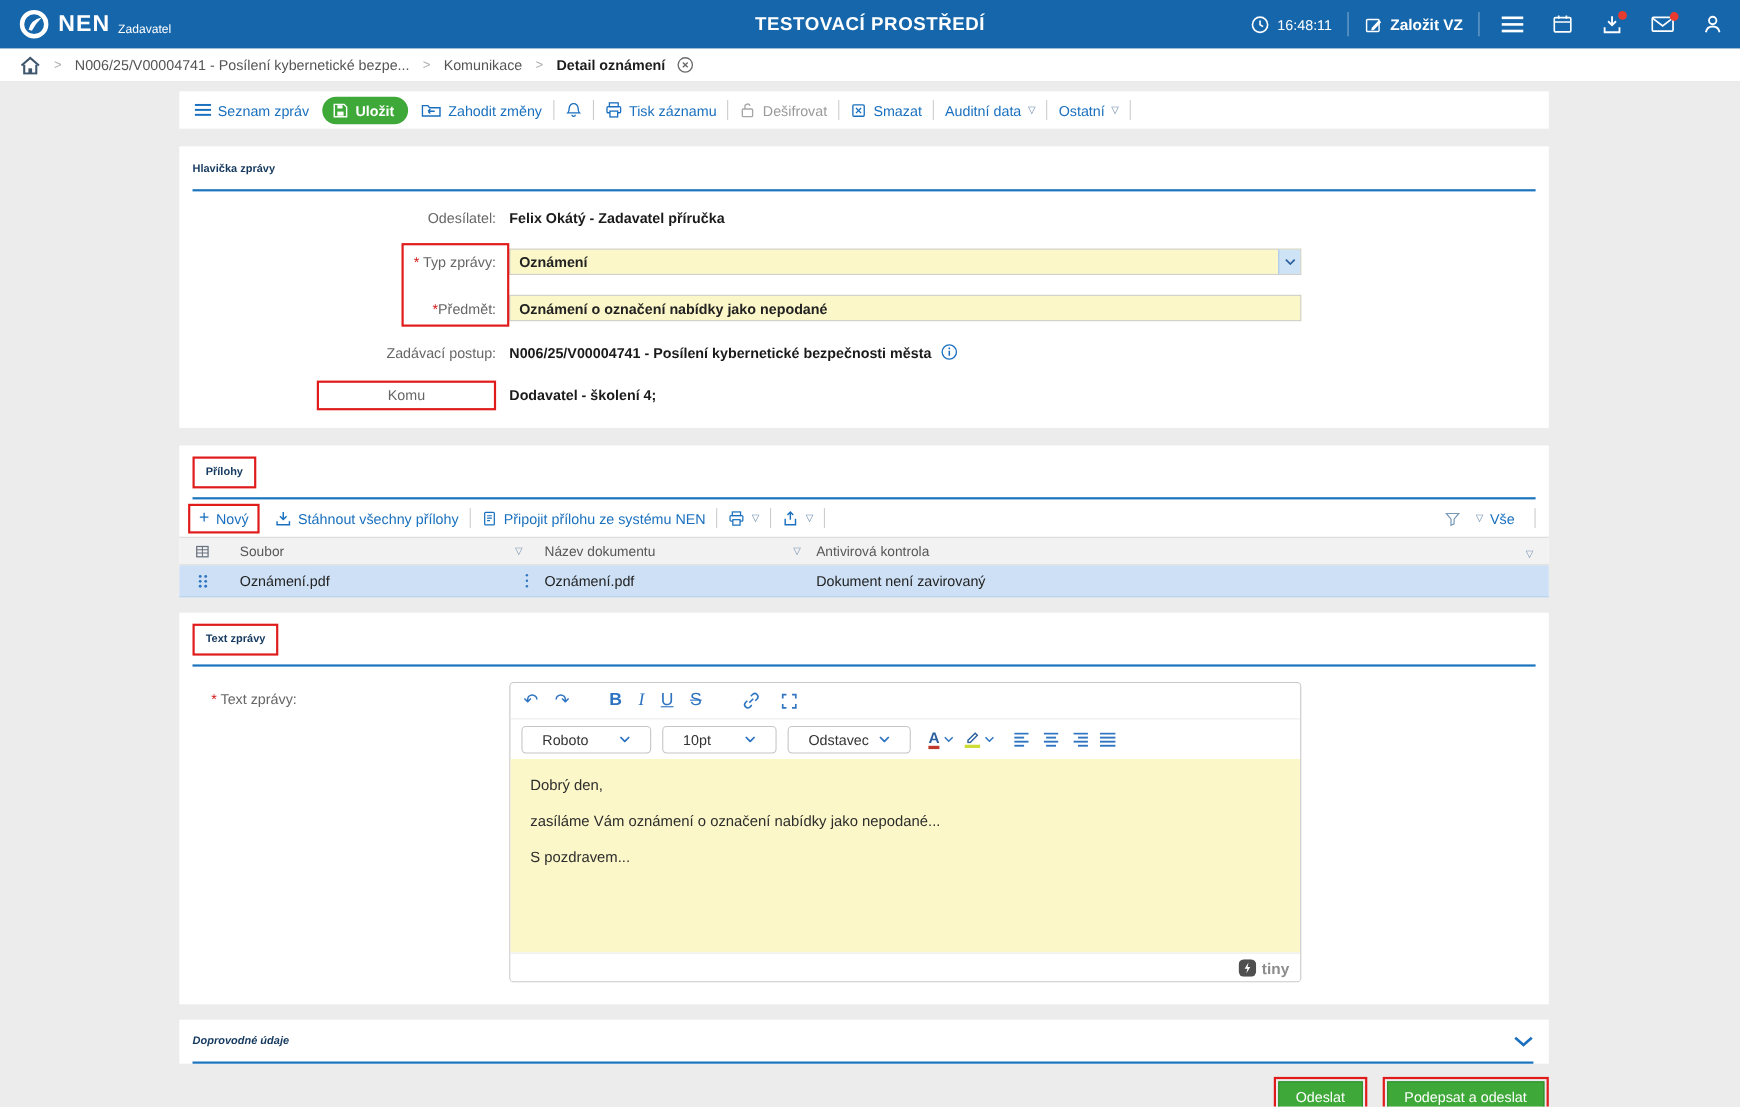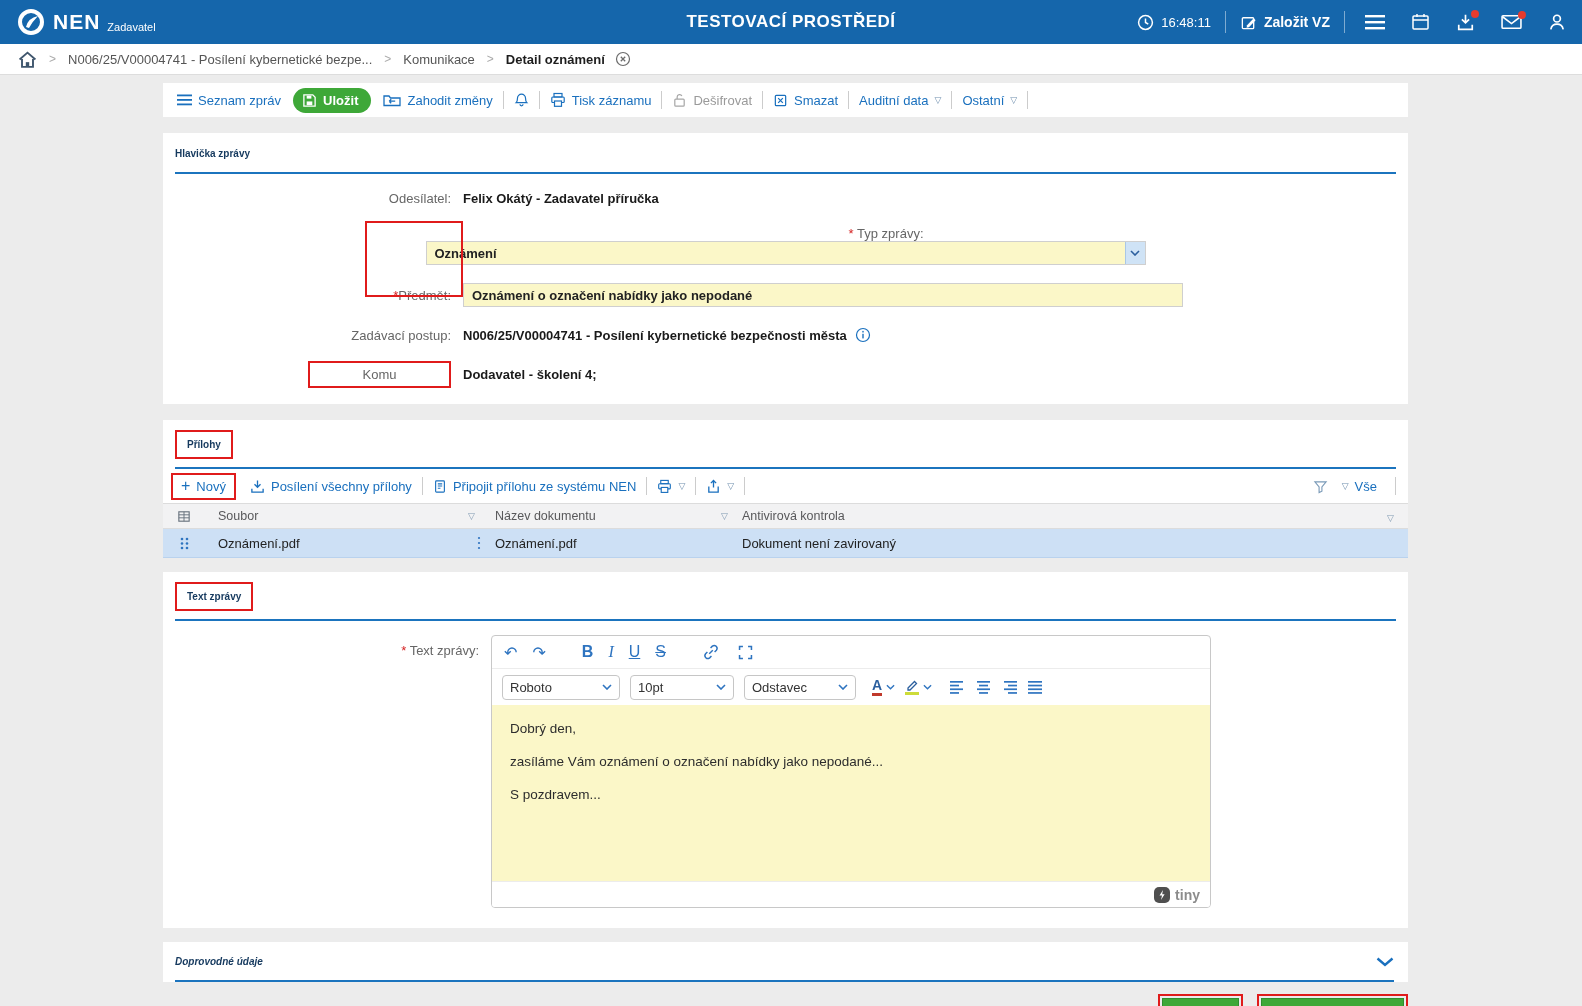--- a/index.html
+++ b/index.html
@@ -41,52 +41,52 @@
   .tb-panel { height:34px; display:flex; align-items:center; padding:0 8px; margin-bottom:16px; font-size:13px; }
   .tb-item { display:flex; align-items:center; gap:6px; color:#1a70be; cursor:pointer; padding:0 6px; white-space:nowrap; }
   .tb-item.disabled { color:#9a9a9a; cursor:default; }
   .tdiv { width:1px; height:18px; background:#ccc; margin:0 4px; }
   .caret { font-size:9px; color:#6f8fae; }
   .btn-green-pill { display:flex; align-items:flex-start; gap:6px; background:#3ea838; color:#fff; border:none; border-radius:14px; padding:5px 13px 5px 9px; font-size:13px; font-weight:bold; cursor:pointer; margin:0 6px; }
 
   
   .fields { padding-top:12px; padding-bottom:16px; }
   .frow { display:flex; align-items:center; min-height:24px; }
-  .mb16{margin-bottom:16px;} .mb18{margin-bottom:18px;flex-direction:column;} .mb14{margin-bottom:14px;}
+  .mb16{margin-bottom:16px;} .mb18{margin-bottom:18px;} .mb14{margin-bottom:14px;}
   .flabel { width:300px; padding-right:12px; text-align:right; font-size:13px; color:#666; flex:none; }
   .req { color:#d42222; }
   .fval { font-size:13px; color:#1a1a1a; font-weight:bold; display:flex; align-items:center; gap:8px; }
   .yinput { width:720px; height:24px; background:#fbf7c8; border:1px solid #cfcfcf; display:flex; align-items:center; padding-left:8px; font-size:13px; font-weight:bold; cursor:text; }
   .yinput .yval { flex:1; }
   .dd-btn { width:20px; height:22px; background:#cfe3f6; border-left:1px solid #a9c7e6; display:flex; align-items:center; justify-content:center; cursor:pointer; }
-  .komu-box { border:2px solid #e01b1b; width:143px; text-align:center; padding:4px 0; margin-left:auto; font-size:13px; color:#666; }
+  .komu-box { border:2px solid #e01b1b; width:163px; text-align:center; padding:4px 0; margin-left:auto; font-size:13px; color:#666; }
 
   
   .att-toolbar { height:34px; display:flex; align-items:center; padding:0 8px; font-size:13px; }
   .att-right { margin-left:auto; display:flex; align-items:center; gap:8px; }
   .grid-table { width:100%; font-size:13px; }
   .g-head { display:flex; height:26px; align-items:center; background:#f2f2f3; border-top:1px solid #dcdcdc; border-bottom:1px solid #dcdcdc; color:#58585a; font-size:12.5px; }
   .g-row { display:flex; height:29px; align-items:center; background:#cde0f5; border-bottom:1px solid #b9d2ee; }
   .c-handle { width:42px; flex:none; display:flex; justify-content:center; }
   .c-soubor { width:280px; flex:none; display:flex; align-items:center; padding-left:13px; }
   .c-nazev { width:253px; flex:none; display:flex; align-items:center; padding-left:10px; }
   .c-anti { flex:1; display:flex; align-items:flex-end; padding:0 14px 0 4px; }
   .col-caret { margin-left:auto; font-size:9px; color:#7f98b1; padding-right:10px; }
   .resize-dots { margin-left:auto; padding-right:4px; }
 
   
   .msg-body { display:flex; padding:14px 0 20px; }
-  .msg-label { width:328px; padding-right:12px; text-align:right; font-size:13px; color:#666; padding-top:8px; flex:none; }
+  .msg-label { width:300px; padding-right:12px; font-size:13px; color:#666; padding-top:8px; flex:none;padding-left:29px; }
   .editor { width:720px; border:1px solid #c8c8c8; border-radius:4px; overflow:hidden; background:#fff; }
   .ed-row1 { height:33px; display:flex; align-items:center; gap:15px; padding:0 12px; border-bottom:1px solid #ececec; }
   .ed-row2 { height:36px; display:flex; align-items:center; gap:10px; padding:0 10px; }
   .ed-ic { color:#2e74c0; font-size:16px; cursor:pointer; display:flex; align-items:center; }
   .ed-b{font-weight:bold;} .ed-i{font-style:italic; font-family:"Liberation Serif",serif;} .ed-u{text-decoration:underline;} .ed-s{text-decoration:line-through;}
   .ed-sp { width:6px; }
-  .ed-select { height:25px; border:1px solid #c6c6c6; border-radius:4px; display:flex; align-items:center; padding:0 7px; font-size:13px; color:#333; gap:8px; cursor:pointer; background:#fff; }
+  .ed-select { height:25px; border:1px solid #c6c6c6; border-radius:4px; display:flex; align-items:center; padding:0 18px; font-size:13px; color:#333; gap:8px; cursor:pointer; background:#fff; }
   .ed-select .sel-val { flex:1; }
   .w-font{width:118px;} .w-size{width:104px;} .w-fmt{width:112px;}
   .clr-btn { display:flex; align-items:center; gap:4px; cursor:pointer; }
   .clr-a { font-size:14px; font-weight:bold; color:#2b5f9e; border-bottom:3px solid #c0392b; line-height:15px; }
   .hl-stack { display:flex; flex-direction:column; align-items:center; }
   .hl-bar { width:14px; height:3px; background:#cddc39; margin-top:1px; }
   .ed-content { background:#fbf7c8; min-height:176px; padding:16px 18px; font-size:13.5px; color:#2d2d2d; }
   .ed-content p { margin:0 0 18px; }
   .ed-footer { height:26px; background:#fff; border-top:1px solid #ececec; display:flex; align-items:center; justify-content:flex-end; gap:5px; padding-right:10px; }
   .tiny-word { font-size:14px; font-weight:bold; color:#8c8c8c; }
@@ -359,21 +359,21 @@
           <span>Nový</span>
         </span>
       </span>
       <span class="tb-item" style="margin-left:8px;">
         <span>
           <svg width="15" height="15" viewBox="0 0 16 16">
               <path d="M8 1.5v7M4.8 5.6 8 8.8l3.2-3.2" fill="none" stroke="#1a70be" stroke-width="1.4"></path>
               <path d="M2 10.5v3.5h12v-3.5" fill="none" stroke="#1a70be" stroke-width="1.4"></path>
             </svg>
         </span>
-        <span>Posílení všechny přílohy</span>
+        <span>Stáhnout všechny přílohy</span>
       </span>
       <span class="tdiv"></span>
       <span class="tb-item">
         <span>
           <svg width="14" height="15" viewBox="0 0 16 16">
               <rect x="3" y="1.5" width="10" height="13" rx="1" fill="none" stroke="#1a70be" stroke-width="1.3"></rect>
               <path d="M5.5 5h5M5.5 7.5h5M5.5 10h3" stroke="#1a70be" stroke-width="1.2"></path>
             </svg>
         </span>
         <span>Připojit přílohu ze systému NEN</span>

